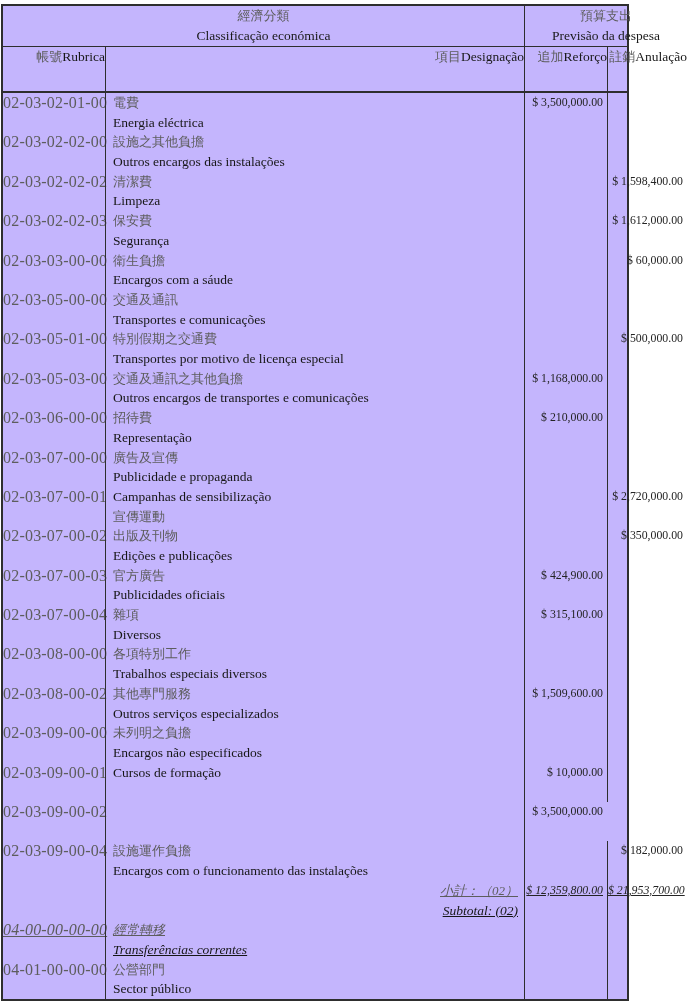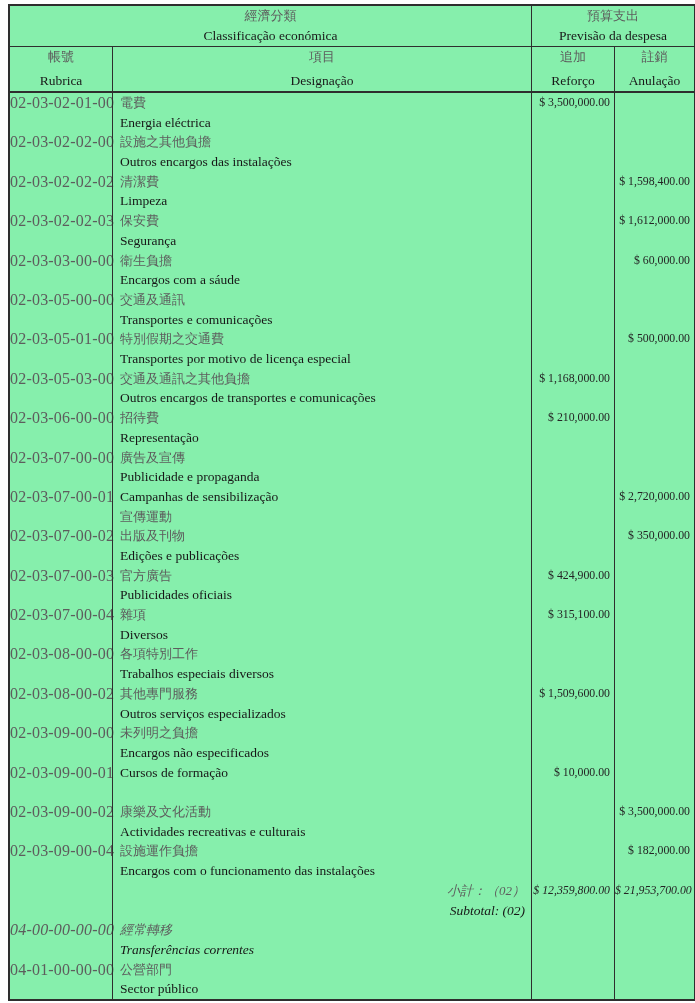--- a/index.html
+++ b/index.html
@@ -10,25 +10,25 @@
   }
   .sheet {
     position: relative;
     width: 695px;
     height: 1003px;
     background: #ffffff;
     overflow: hidden;
   }
   .tbl {
     position: absolute;
-    left: 8px;
+    left: 1px;
     top: 4px;
-    width: 688px;
+    width: 628px;
     border: 2px solid #2e2e2e;
-    background: #86efac;
+    background: #c4b5fd;
   }
   
   .hdr1 {
     display: grid;
     grid-template-columns: 521px 163px;
     height: 41px;
     border-bottom: 1px solid #2e2e2e;
   }
   .hgroup {
     display: flex;
@@ -39,41 +39,41 @@
   .hgroup.right-group { border-left: 1px solid #2e2e2e; }
   
   .hdr2 {
     display: grid;
     grid-template-columns: 102px 419px 83px 80px;
     height: 46px;
     border-bottom: 2px solid #2e2e2e;
   }
   .hcell {
     display: flex;
-    flex-direction: column;
-    justify-content: space-between;
+    flex-direction: row;
+    justify-content: flex-end;
     text-align: center;
   }
   .hcell + .hcell { border-left: 1px solid #2e2e2e; }
   .hzh { font-size: 13px; color: #5d5d5d; line-height: 20px; }
   .hpt { font-size: 13.5px; color: #191919; line-height: 20px; }
   
   .tbody { width: 100%; }
   .brow {
     display: grid;
     grid-template-columns: 102px 419px 83px 80px;
   }
   .bcell { min-height: 39.4px; }
   .bcell + .bcell { border-left: 1px solid #2e2e2e; }
   .line { height: 19.7px; line-height: 19.7px; white-space: nowrap; overflow: visible; }
   .code { font-size: 16px; color: #5d5d5d; text-align: center; letter-spacing: 0.2px; }
   .zh   { font-size: 13px; color: #5d5d5d; padding-left: 7px; }
   .pt   { font-size: 13.5px; color: #171717; padding-left: 7px; }
   .amt  { font-size: 11.8px; color: #242424; text-align: right; padding-right: 4px; }
-  .brow.italic .line { font-style: italic; }
+  .brow.italic .line { font-style: italic; text-decoration: underline; }
   .brow.subtotal .zh,
   .brow.subtotal .pt {
     text-align: right;
     padding-right: 6px;
     font-style: italic;
   }
   .brow.subtotal .amt { font-style: italic; }
 </style>
 </head>
 <body>
@@ -434,24 +434,20 @@
             <div class="line amt"></div>
             <div class="line amt"></div>
           </div>
         </div>
         <div class="brow">
           <div class="bcell">
             <div class="line code">02-03-09-00-02</div>
             <div class="line code"></div>
           </div>
           <div class="bcell">
-            <div class="line zh">康樂及文化活動</div>
-            <div class="line pt">Actividades recreativas e culturais</div>
-          </div>
-          <div class="bcell">
             <div class="line amt"></div>
             <div class="line amt"></div>
           </div>
           <div class="bcell">
             <div class="line amt">$ 3,500,000.00</div>
             <div class="line amt"></div>
           </div>
         </div>
         <div class="brow">
           <div class="bcell">

